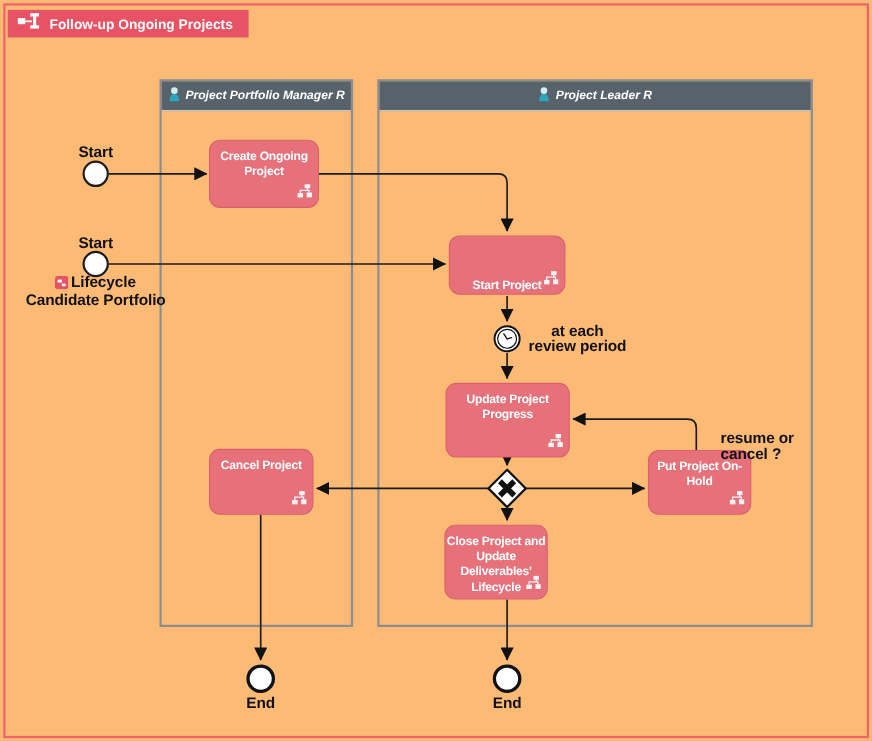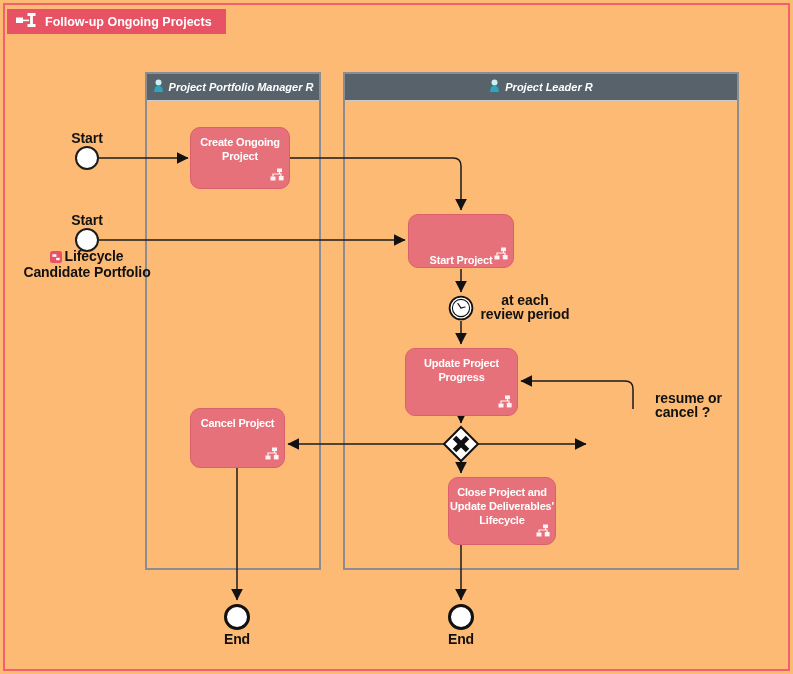--- a/index.html
+++ b/index.html
@@ -151,22 +151,35 @@
         <g stroke="#fff" stroke-width="1.2" fill="none">
             <path d="M9.5 4 V6 H3 V8.5 M9.5 6 H11 V8"></path>
           </g>
         <rect x="7" y="0.5" width="5" height="3.6" fill="#fff"></rect>
         <rect x="0.5" y="8.5" width="5" height="4" fill="#fff"></rect>
         <rect x="8.8" y="8" width="4.8" height="4.4" fill="#fff"></rect>
       </svg>
     </span>
   </div>
 
-
-  <div class="task" style="left:404px;top:477px;width:108px;height:68px;padding-left:1px;padding-right:1px;margin-left:44px;">
+  <div class="task" style="left:589px;top:409px;width:94px;height:59px;padding-left:2px;padding-right:2px;">
+    <span>Put Project On-Hold</span>
+    <span class="corner-ic">
+      <svg width="14" height="13" viewBox="0 0 14 13">
+        <g stroke="#fff" stroke-width="1.2" fill="none">
+            <path d="M9.5 4 V6 H3 V8.5 M9.5 6 H11 V8"></path>
+          </g>
+        <rect x="7" y="0.5" width="5" height="3.6" fill="#fff"></rect>
+        <rect x="0.5" y="8.5" width="5" height="4" fill="#fff"></rect>
+        <rect x="8.8" y="8" width="4.8" height="4.4" fill="#fff"></rect>
+      </svg>
+    </span>
+  </div>
+
+  <div class="task" style="left:404px;top:477px;width:94px;height:68px;padding-left:1px;padding-right:1px;">
     <span>Close Project and Update Deliverables' Lifecycle</span>
     <span class="corner-ic">
       <svg width="14" height="13" viewBox="0 0 14 13">
         <g stroke="#fff" stroke-width="1.2" fill="none">
             <path d="M9.5 4 V6 H3 V8.5 M9.5 6 H11 V8"></path>
           </g>
         <rect x="7" y="0.5" width="5" height="3.6" fill="#fff"></rect>
         <rect x="0.5" y="8.5" width="5" height="4" fill="#fff"></rect>
         <rect x="8.8" y="8" width="4.8" height="4.4" fill="#fff"></rect>
       </svg>

